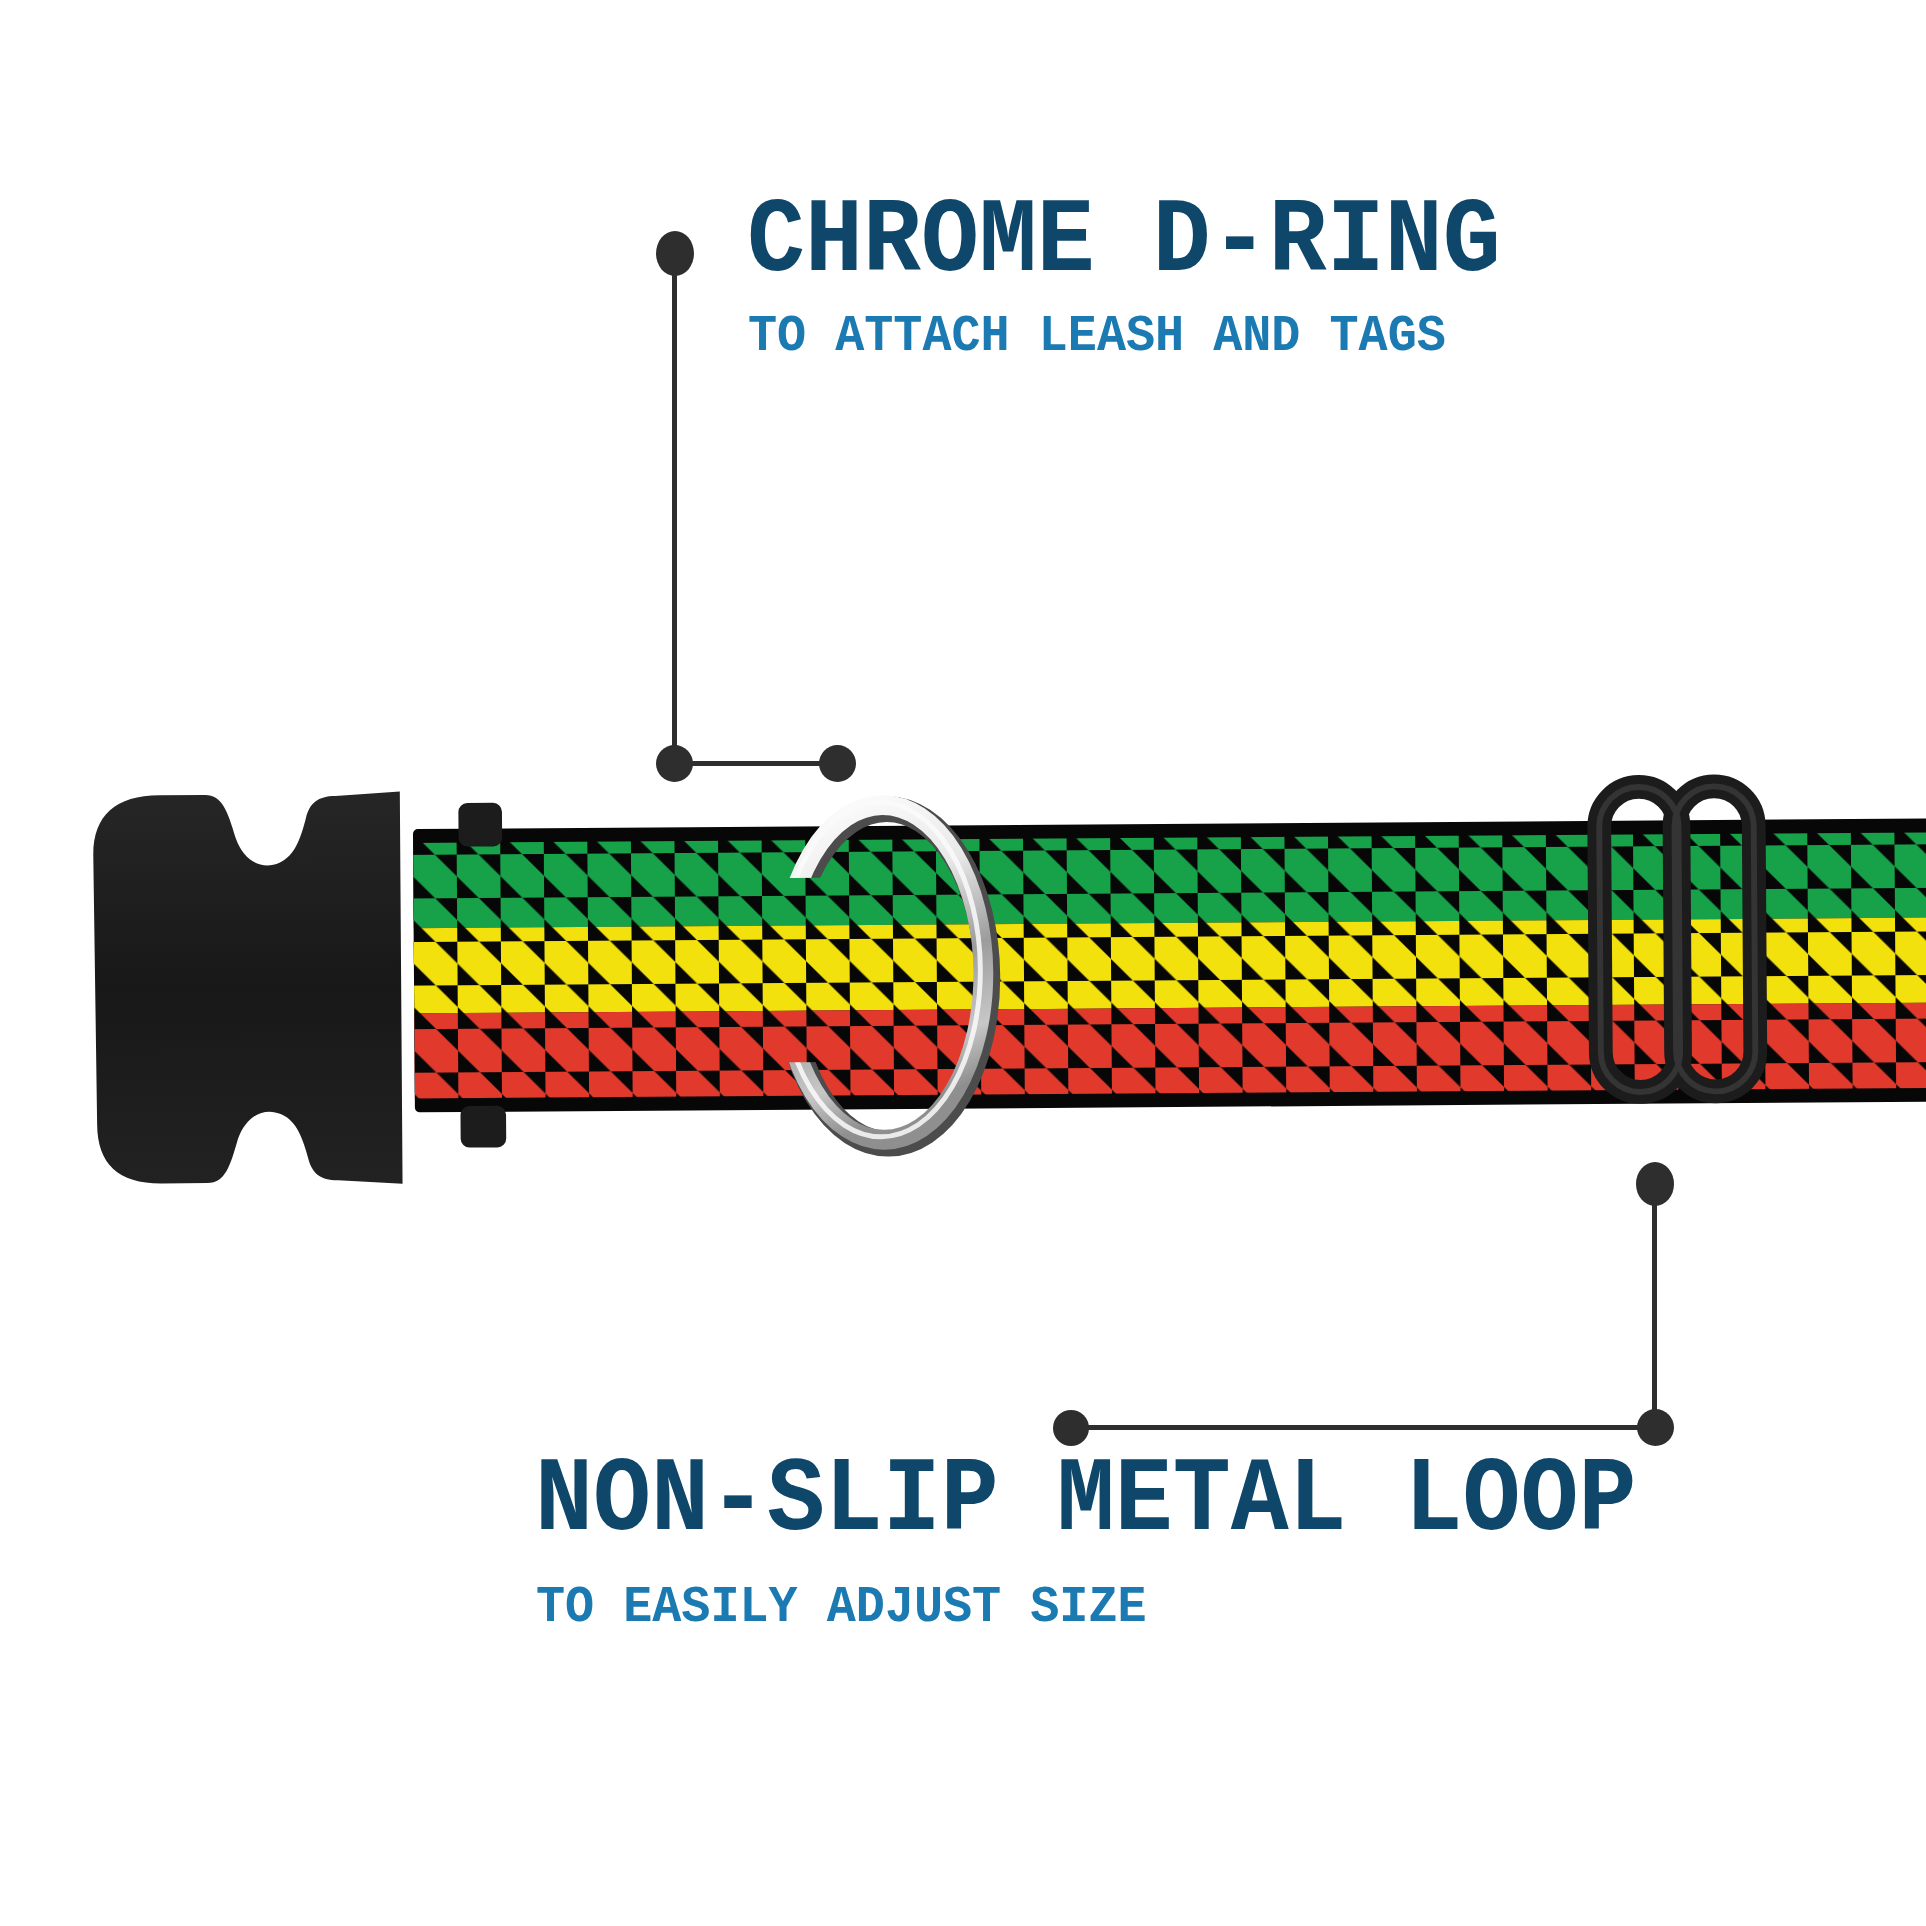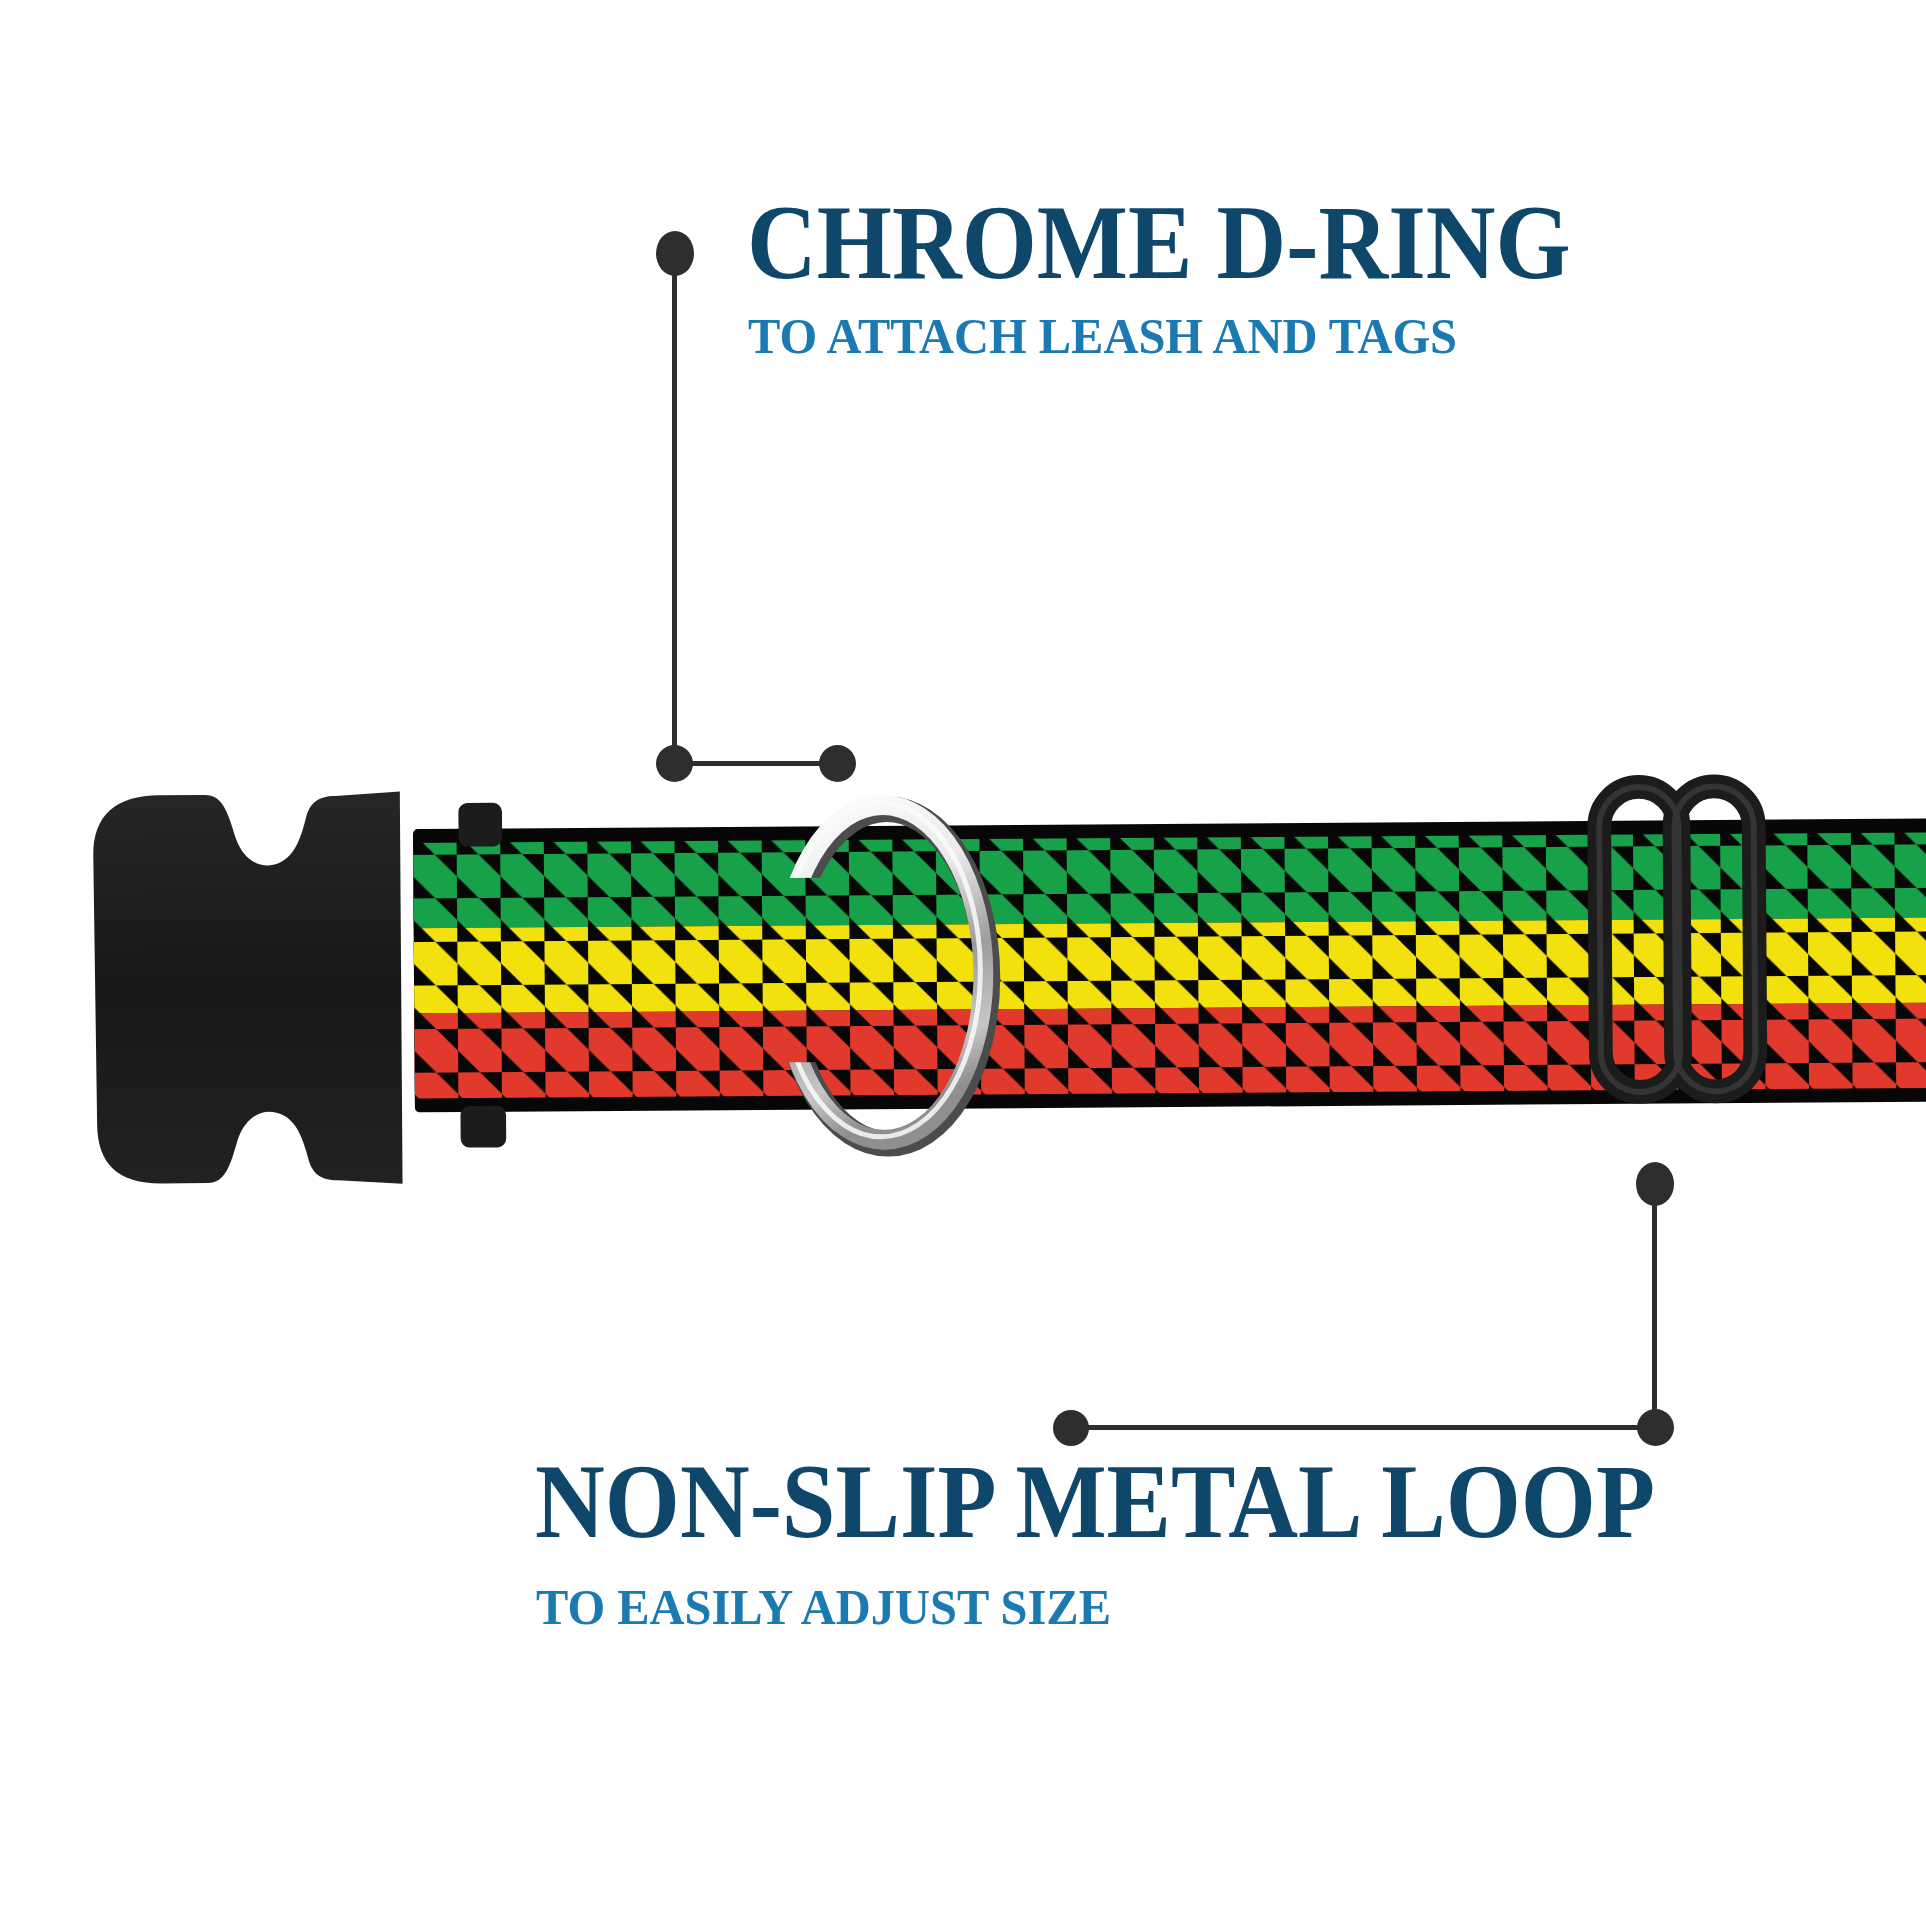--- a/index.html
+++ b/index.html
@@ -1,17 +1,17 @@
 <!DOCTYPE html>
 <html style="--headline: #0f476b; --subtitle: #1b7ab1; --callout: #2e2e2e; --pattern-green: #17a24a; --pattern-yellow: #f2e10c; --pattern-red: #e13a2c; --pattern-ground: #070707; --hardware-black: #1c1c1c; --chrome-light: #f5f5f5; --chrome-dark: #8f8f8f; --background: #ffffff;"><head>
 <meta charset="utf-8">
 <style>
   html,body{margin:0;padding:0;background:#fff;}
   .canvas{position:relative;width:1927px;height:1927px;background:#fff;overflow:hidden;
-          font-family:Liberation Serif, serif;}
+          font-family:Liberation Mono, monospace;}
   .collar-svg{position:absolute;left:0;top:0;}
   .callout-dot{position:absolute;background:var(--callout,#2e2e2e);border-radius:50%;}
   .callout-line{position:absolute;background:var(--callout,#2e2e2e);}
   .callout-title{position:absolute;font-weight:bold;font-size:105px;line-height:1;
                  color:var(--headline,#0f476b);white-space:nowrap;
                  transform:scaleX(.92);transform-origin:left top;}
   .callout-subtitle{position:absolute;font-weight:bold;font-size:51px;line-height:1;
                  color:var(--subtitle,#1b7ab1);white-space:nowrap;
                  transform:scaleX(.95);transform-origin:left top;}
 </style>

